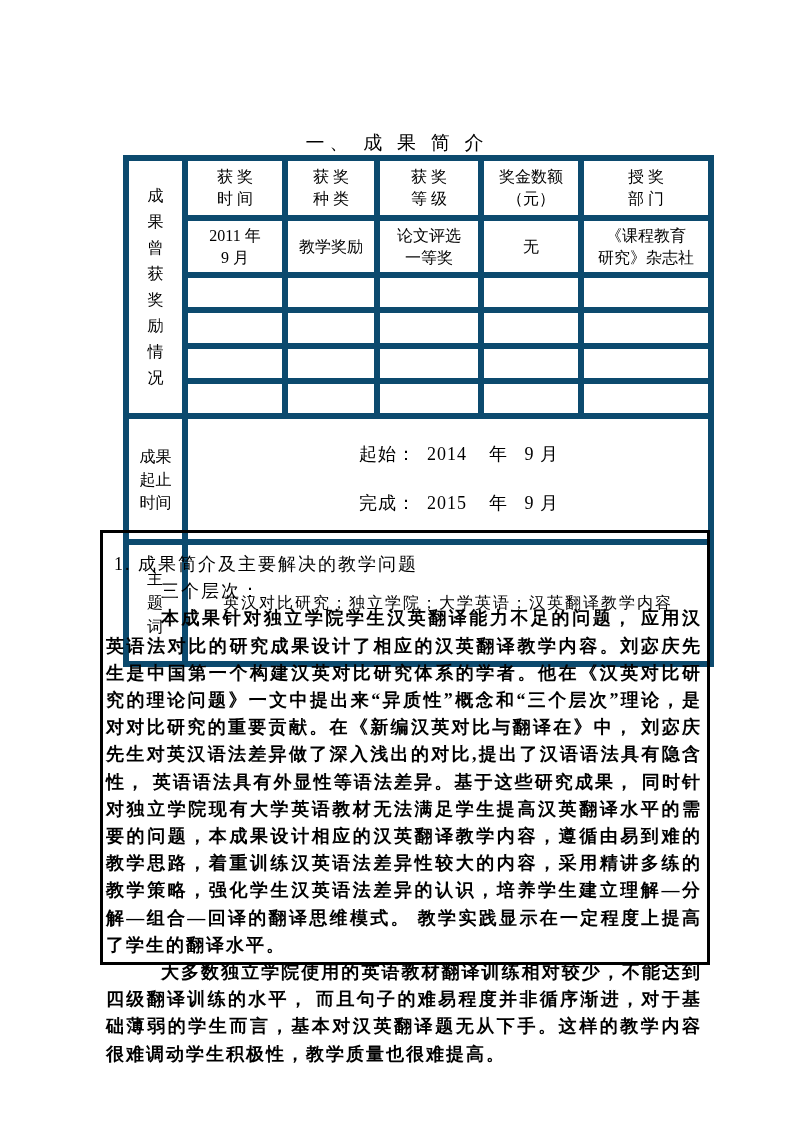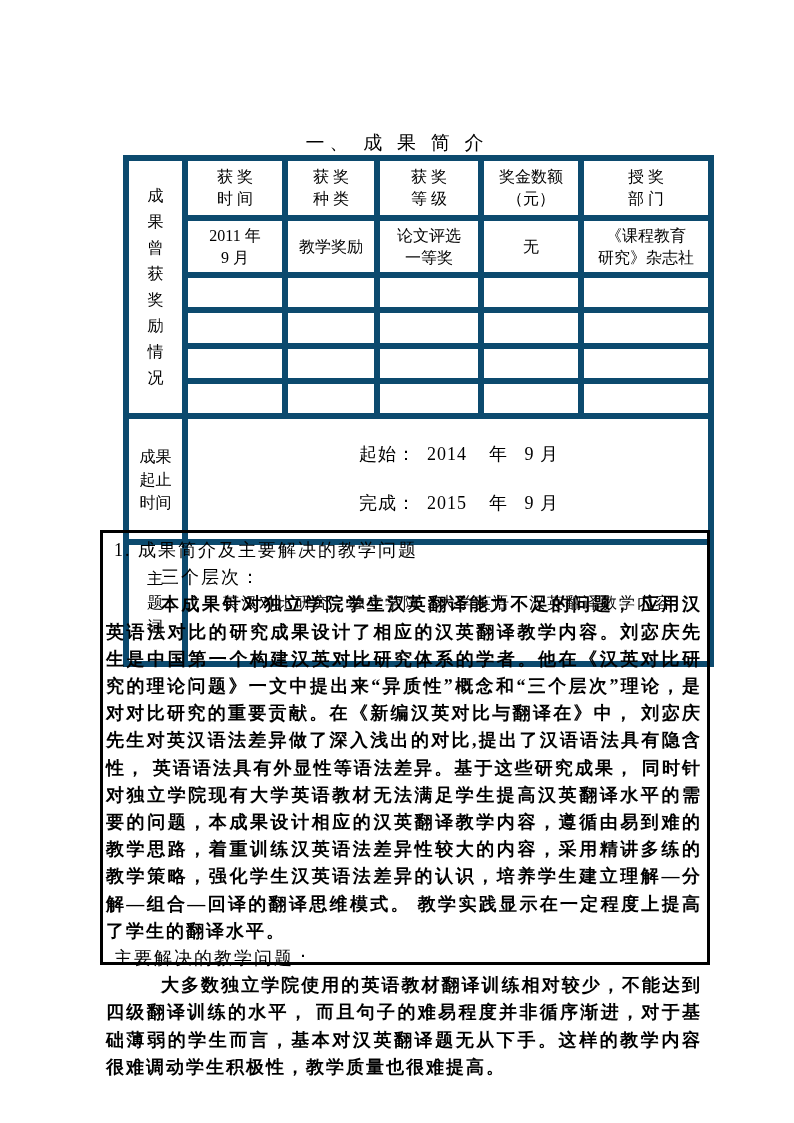--- a/index.html
+++ b/index.html
@@ -25,21 +25,21 @@
   td.dbl{border-top:6px double #000;}
   .vstack{width:1.05em;margin:0 auto;word-break:break-all;line-height:26px;font-size:16px;text-align:center;}
   .vstack2{width:2.1em;margin:0 auto;word-break:break-all;line-height:23px;font-size:16px;text-align:center;}
   .vstack3{width:1.05em;margin:0 auto;word-break:break-all;line-height:24px;font-size:16px;text-align:left;}
   td.dur-cell{text-align:left;vertical-align:middle;}
   .dur-line{white-space:pre;padding-left:22px;font-size:18px;line-height:27px;letter-spacing:1px;}
   td.kw-cell{text-align:left;vertical-align:top;padding:12px 4px 0 20px;font-size:18px;letter-spacing:2px;line-height:26px;}
   .summary-box{
     position:absolute;left:100px;top:530px;width:610px;height:435px;
     border:3px solid #000;box-sizing:border-box;
-    padding:4px 5px 0 3px;
+    padding:18px 5px 0 3px;
     font-size:18px;line-height:27.2px;letter-spacing:2px;
     text-align:justify;
   }
   .summary-box p{margin:0;}
   p.ind-sm{text-indent:8px;text-align:left;}
   p.ind-lg{text-indent:55px;font-weight:bold;}
   p.ind-md{text-indent:55px;text-align:left;}
 </style>
 </head>
 <body>
@@ -124,15 +124,14 @@
       </td>
       <td colspan="5" class="kw-cell">英汉对比研究；独立学院；大学英语；汉英翻译教学内容</td>
     </tr>
   </tbody>
 </table>
 
 <div class="summary-box">
   <p class="ind-sm">1. 成果简介及主要解决的教学问题</p>
   <p class="ind-md">三个层次：</p>
   <p class="ind-lg">本成果针对独立学院学生汉英翻译能力不足的问题， 应用汉英语法对比的研究成果设计了相应的汉英翻译教学内容。刘宓庆先生是中国第一个构建汉英对比研究体系的学者。他在《汉英对比研究的理论问题》一文中提出来“异质性”概念和“三个层次”理论，是对对比研究的重要贡献。在《新编汉英对比与翻译在》中， 刘宓庆先生对英汉语法差异做了深入浅出的对比,提出了汉语语法具有隐含性， 英语语法具有外显性等语法差异。基于这些研究成果， 同时针对独立学院现有大学英语教材无法满足学生提高汉英翻译水平的需要的问题，本成果设计相应的汉英翻译教学内容，遵循由易到难的教学思路，着重训练汉英语法差异性较大的内容，采用精讲多练的教学策略，强化学生汉英语法差异的认识，培养学生建立理解—分解—组合—回译的翻译思维模式。 教学实践显示在一定程度上提高了学生的翻译水平。</p>
-  <p class="ind-sm">主要解决的教学问题：</p>
   <p class="ind-lg">大多数独立学院使用的英语教材翻译训练相对较少，不能达到四级翻译训练的水平， 而且句子的难易程度并非循序渐进，对于基础薄弱的学生而言，基本对汉英翻译题无从下手。这样的教学内容很难调动学生积极性，教学质量也很难提高。</p>
 </div>
 
 </body></html>

